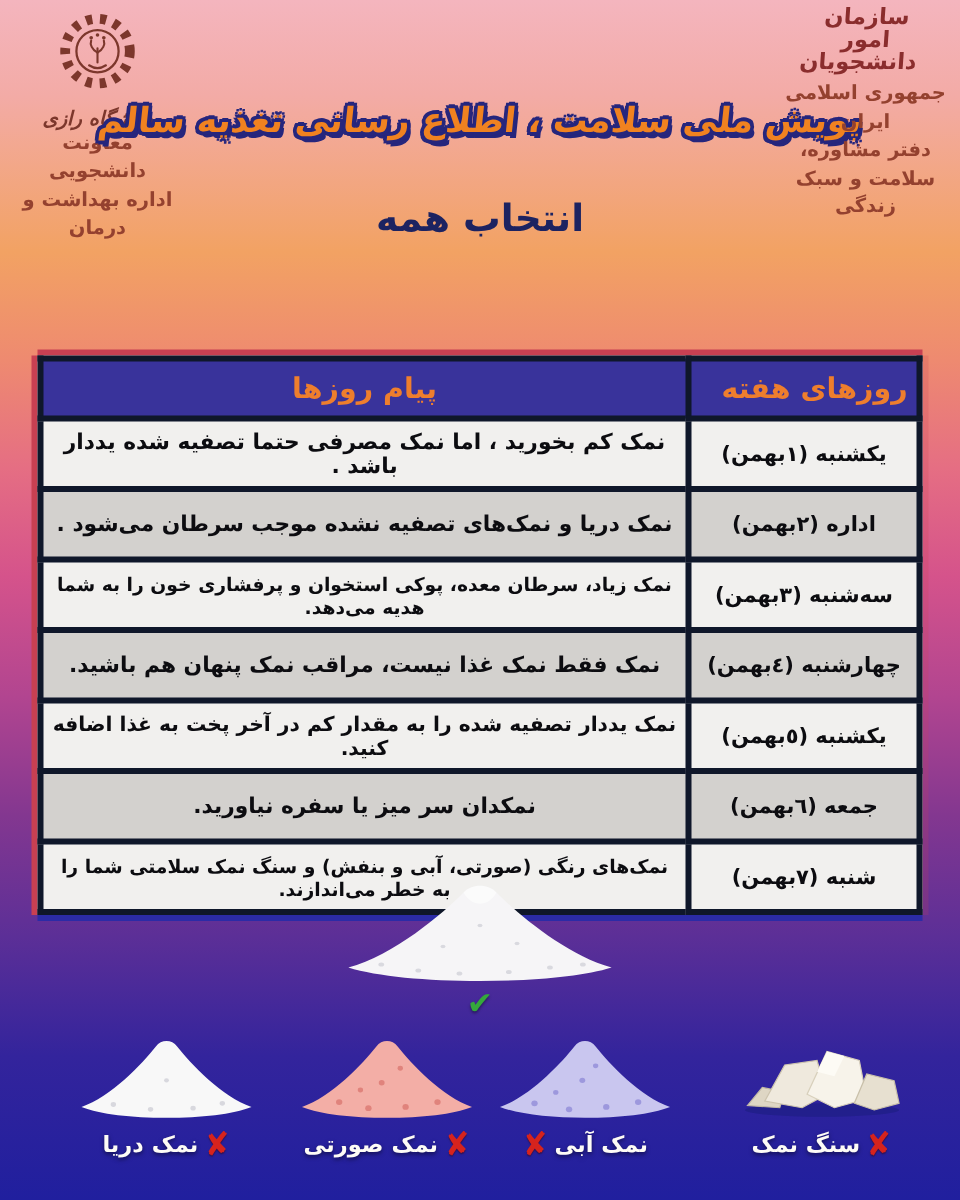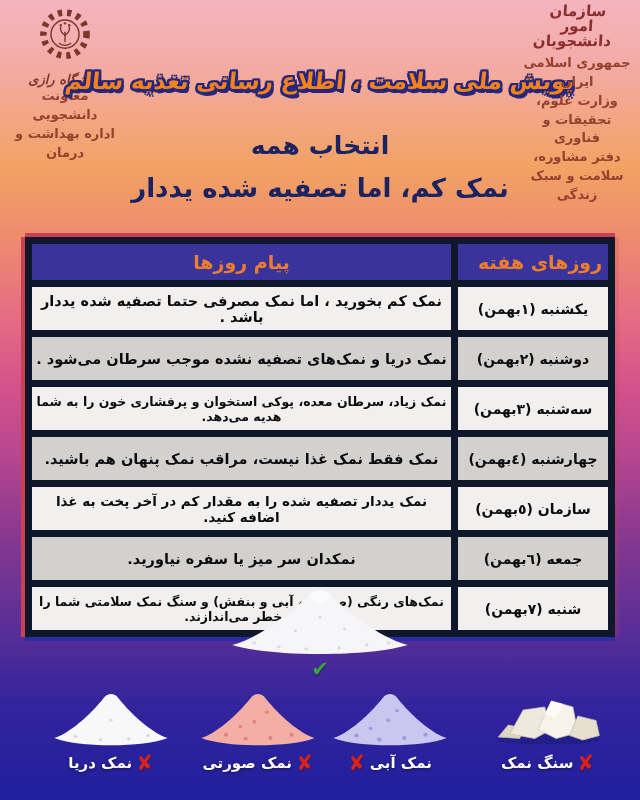--- a/index.html
+++ b/index.html
@@ -25,21 +25,21 @@
   
   .subtitle{position:absolute;left:0;width:640px;text-align:center;
     font-weight:bold;color:#1c2361;}
   .subtitle.l1{top:131px;font-size:25px;}
   .subtitle.l2{top:173px;font-size:26px;}
 
   
   table.salt-table{position:absolute;left:25px;top:237px;width:590px;direction:rtl;
     border-collapse:collapse;table-layout:fixed;background:#f1f0ee;
     box-shadow:0 -4px 0 #c84052,-4px 0 0 #c84052,4px 0 0 #c8405233,0 4px 0 #2b2ba6;}
-  .salt-table th,.salt-table td{border:7px solid #0f172a;text-align:center;vertical-align:middle;padding:1px 4px;}
+  .salt-table th,.salt-table td{border:4px solid #0f172a;text-align:center;vertical-align:middle;padding:1px 4px;}
   .salt-table th{height:34px;background:#39339b;color:#ee7e2d;font-size:19px;font-weight:bold;}
   .salt-table td{height:41px;font-weight:bold;color:#0c0c10;}
   .salt-table .day-col{width:128px;padding-left:18px;}
   .salt-table td.day{font-size:14px;}
   .salt-table td.msg{font-size:14.5px;margin-top:14px;}
   .salt-table tbody tr:nth-child(even) td{background:#d3d1ce;}
   .salt-table tbody tr:nth-child(3) td.msg,
   .salt-table tbody tr:nth-child(7) td.msg{font-size:12.5px;}
   .salt-table tbody tr:nth-child(5) td.msg{font-size:13.5px;}
 
@@ -89,53 +89,51 @@
     <div class="uni-name">دانشگاه رازی</div>
     <div class="tiny">معاونت دانشجویی</div>
     <div class="tiny">اداره بهداشت و درمان</div>
   </div>
 
   <div class="campaign-title">پویش ملی سلامت ، اطلاع رسانی تغذیه سالم</div>
 
   <div class="logo right">
     <div class="callig">سازمان امور دانشجویان</div>
     <div class="tiny" style="margin-top:5px">جمهوری اسلامی ایران</div>
-    <div class="tiny">وزارت علوم، تحقیقات و فناوری</div>
     <div class="tiny">دفتر مشاوره، سلامت و سبک زندگی</div>
   </div>
 
   <div class="subtitle l1">انتخاب همه</div>
-  <div class="subtitle l2">نمک کم، اما تصفیه شده یددار</div>
 
   <table class="salt-table">
     <thead>
       <tr>
         <th class="day-col">روزهای هفته</th>
         <th>پیام روزها</th>
       </tr>
     </thead>
     <tbody>
       <tr>
         <td class="day">یکشنبه (١بهمن)</td>
         <td class="msg">نمک کم بخورید ، اما نمک مصرفی حتما تصفیه شده یددار باشد .</td>
       </tr>
       <tr>
-        <td class="day">دوشنبه (٢بهمن)</td>
+        <td class="day">اداره (٢بهمن)</td>
         <td class="msg">نمک دریا و نمک‌های تصفیه نشده موجب سرطان می‌شود .</td>
       </tr>
       <tr>
         <td class="day">سه‌شنبه (٣بهمن)</td>
         <td class="msg">نمک زیاد، سرطان معده، پوکی استخوان و پرفشاری خون را به شما هدیه می‌دهد.</td>
       </tr>
       <tr>
         <td class="day">چهارشنبه (٤بهمن)</td>
         <td class="msg">نمک فقط نمک غذا نیست، مراقب نمک پنهان هم باشید.</td>
       </tr>
       <tr>
-        <td class="day">سازمان (٥بهمن)</td>
+        <td class="day">یکشنبه (٥بهمن)</td>
         <td class="msg">نمک یددار تصفیه شده را به مقدار کم در آخر پخت به غذا اضافه کنید.</td>
       </tr>
       <tr>
         <td class="day">جمعه (٦بهمن)</td>
         <td class="msg">نمکدان سر میز یا سفره نیاورید.</td>
       </tr>
       <tr>
         <td class="day">شنبه (٧بهمن)</td>
         <td class="msg">نمک‌های رنگی (صورتی، آبی و بنفش) و سنگ نمک سلامتی شما را به خطر می‌اندازند.</td>
       </tr>

